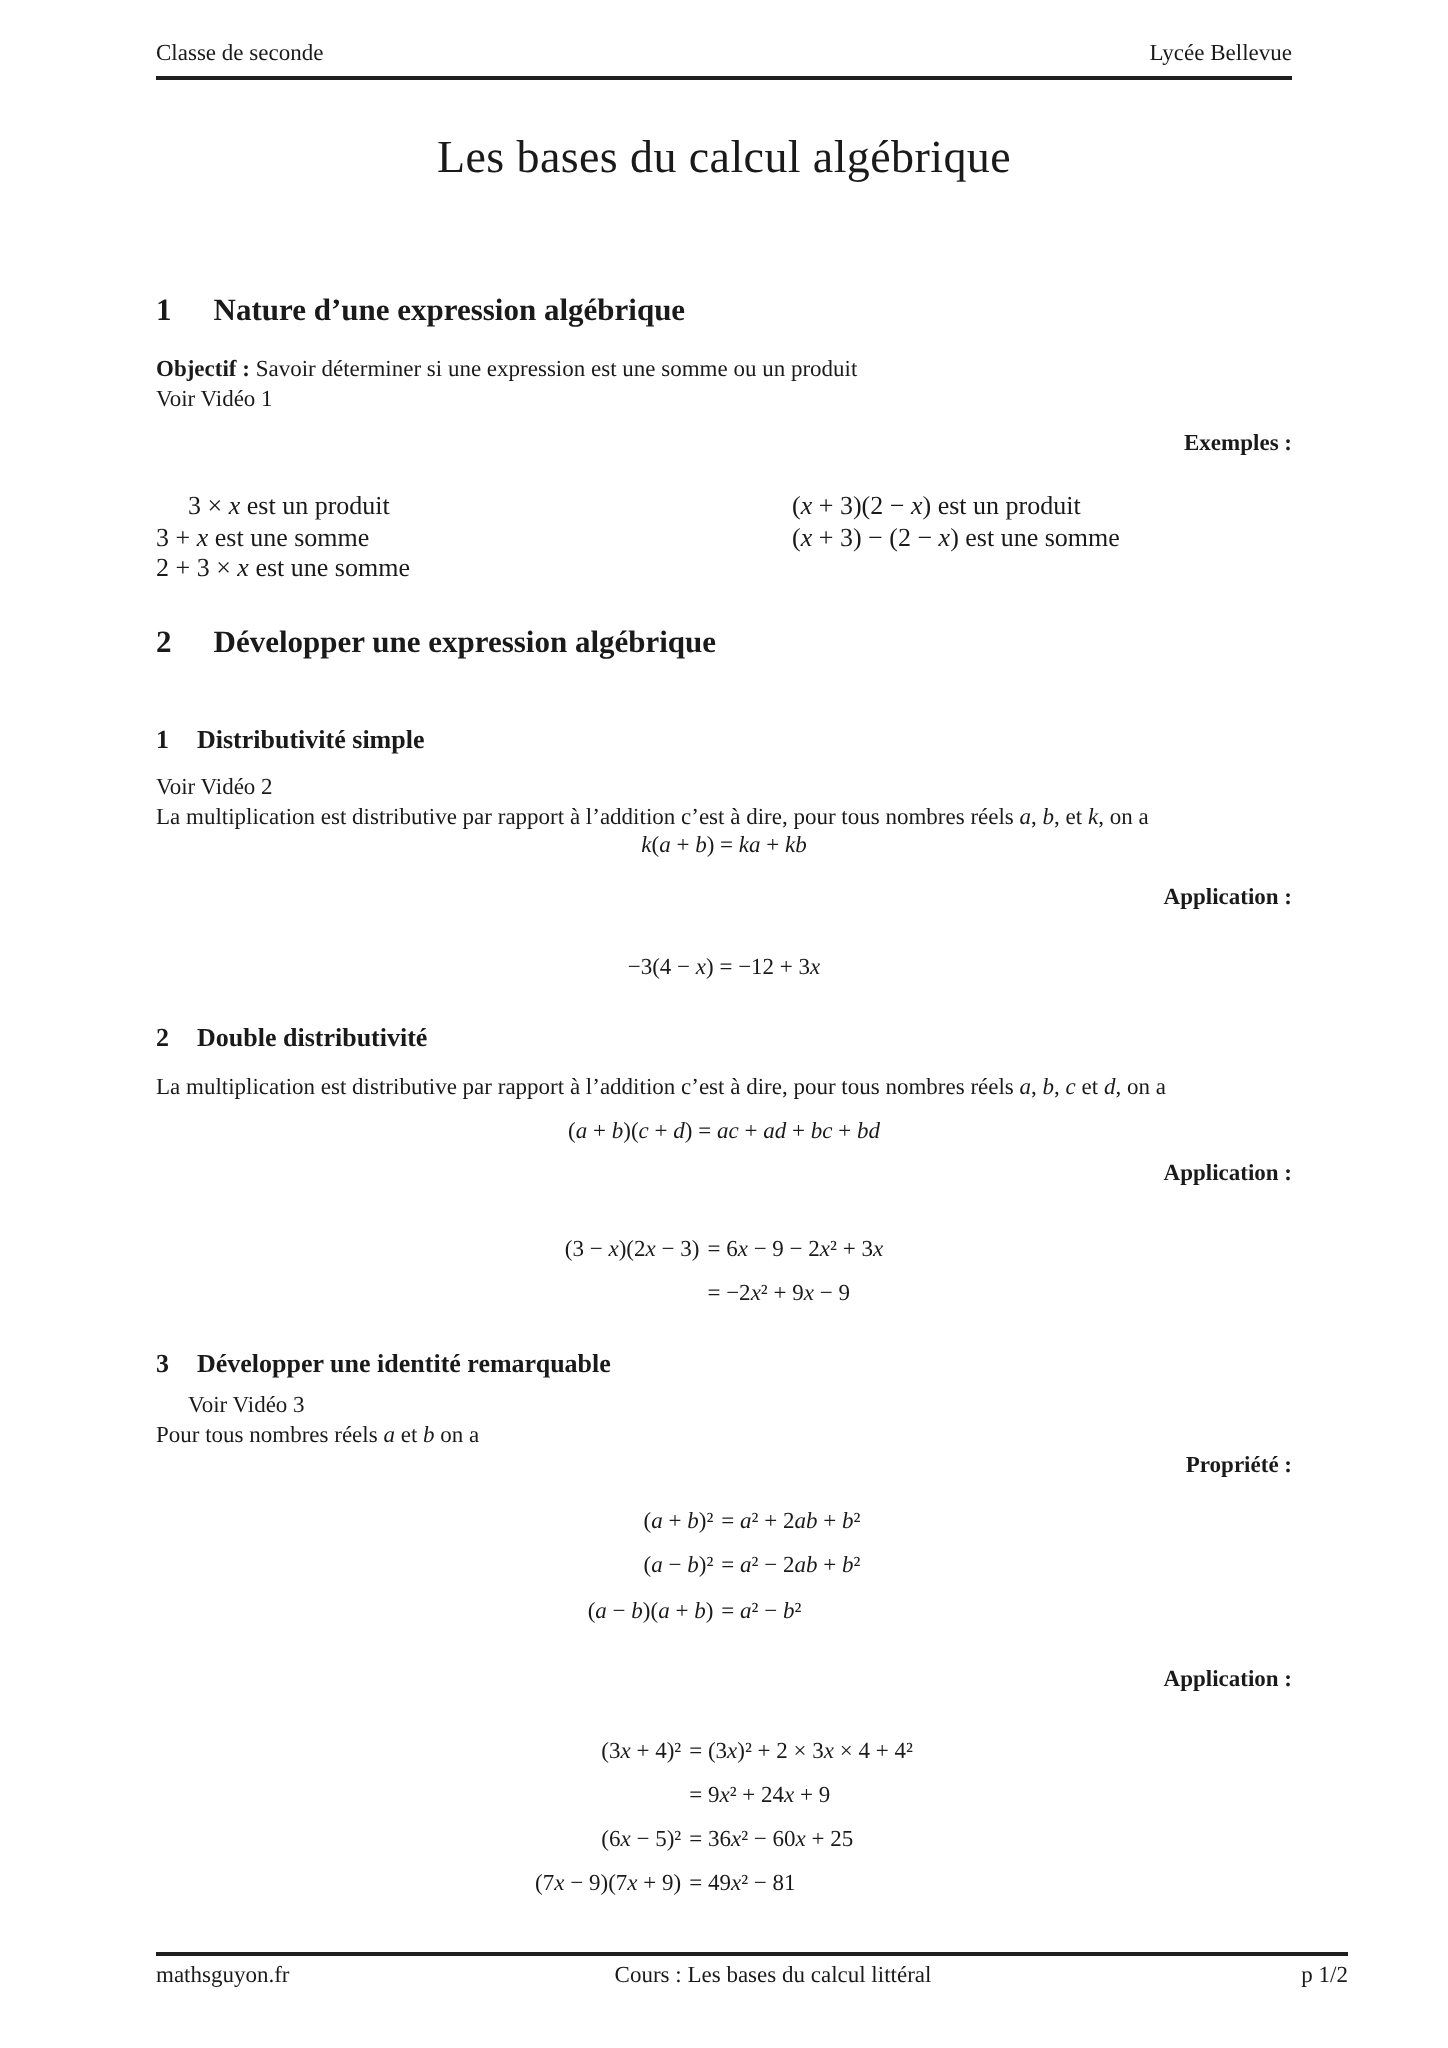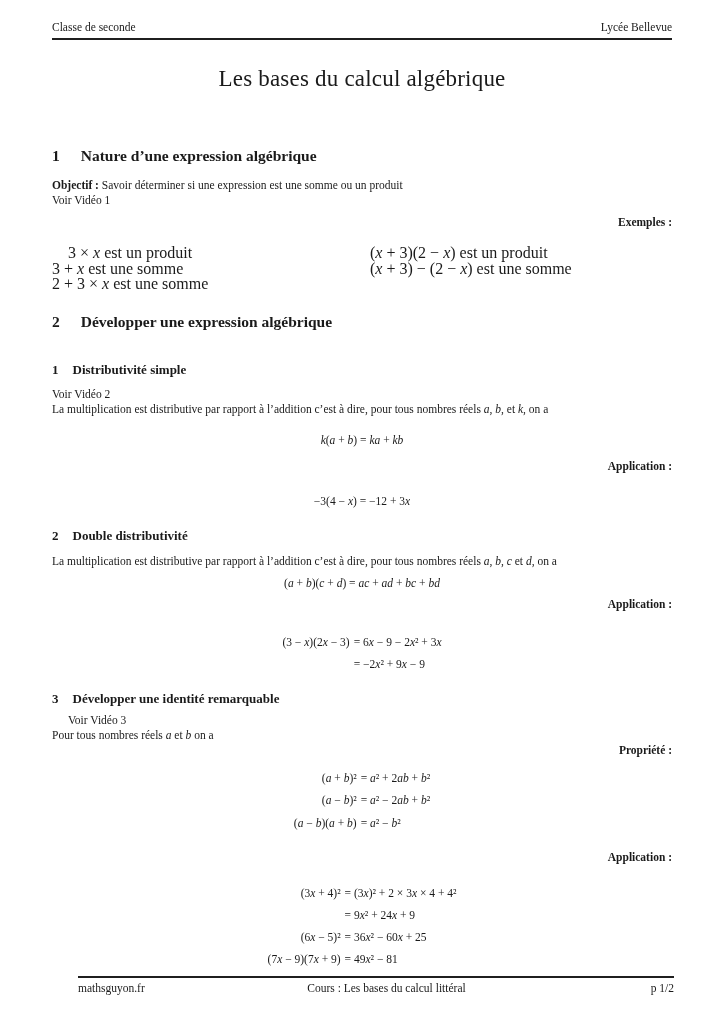--- a/index.html
+++ b/index.html
@@ -2,21 +2,21 @@
 <html><head>
 <meta charset="utf-8">
 <style>
   html,body{margin:0;padding:0;background:#e8e8e8;}
   .page{
     width:724px;height:1024px;margin:0 auto;background:#ffffff;
     position:relative;box-sizing:border-box;overflow:hidden;
     font-family:"Liberation Serif","DejaVu Serif",serif;
     color:#1a1a1a;
   }
-  .content{padding:0 52px;}
+  .content{padding:0 78px;}
   
   .doc-header{
     display:flex;justify-content:space-between;align-items:flex-end;
     padding:21px 0 5px 0;border-bottom:2px solid #1f1f1f;
     font-size:11.5px;
   }
   
   .doc-title{
     text-align:center;font-size:23px;font-weight:normal;
     margin:26px 0 0 0;letter-spacing:.2px;
@@ -27,25 +27,25 @@
   .sec-heading.s2{margin-top:21px;}
   .sub-heading{display:flex;gap:14px;font-size:13px;font-weight:bold;}
   
   .text{font-size:11.5px;line-height:15px;}
   .bold{font-weight:bold;text-align:right;}
   .indent{padding-left:16px;}
   .mv{font-style:italic;}
   .para-objectif{margin-top:13px;}
   .para-exemples{margin-top:7px;}
   
-  .examples{display:flex;font-size:16px;line-height:15.5px;margin-top:15px;}
+  .examples{display:flex;font-size:13px;line-height:15.5px;margin-top:15px;}
   .ex-left{width:318px;}
   
   .formula{text-align:center;font-size:11.5px;}
-  .f-k{margin-top:17px;}
+  .f-k{}
   .f-app1{margin-top:21px;}
   .f-dd{margin-top:8px;}
   .app-label{margin-top:13px;}
   .app-label.a2{margin-top:8px;}
   .app-label.a3{margin-top:14px;}
   
   .eq-block{
     display:grid;grid-template-columns:auto auto;column-gap:4px;
     width:max-content;margin:16px auto;font-size:11.5px;
   }

